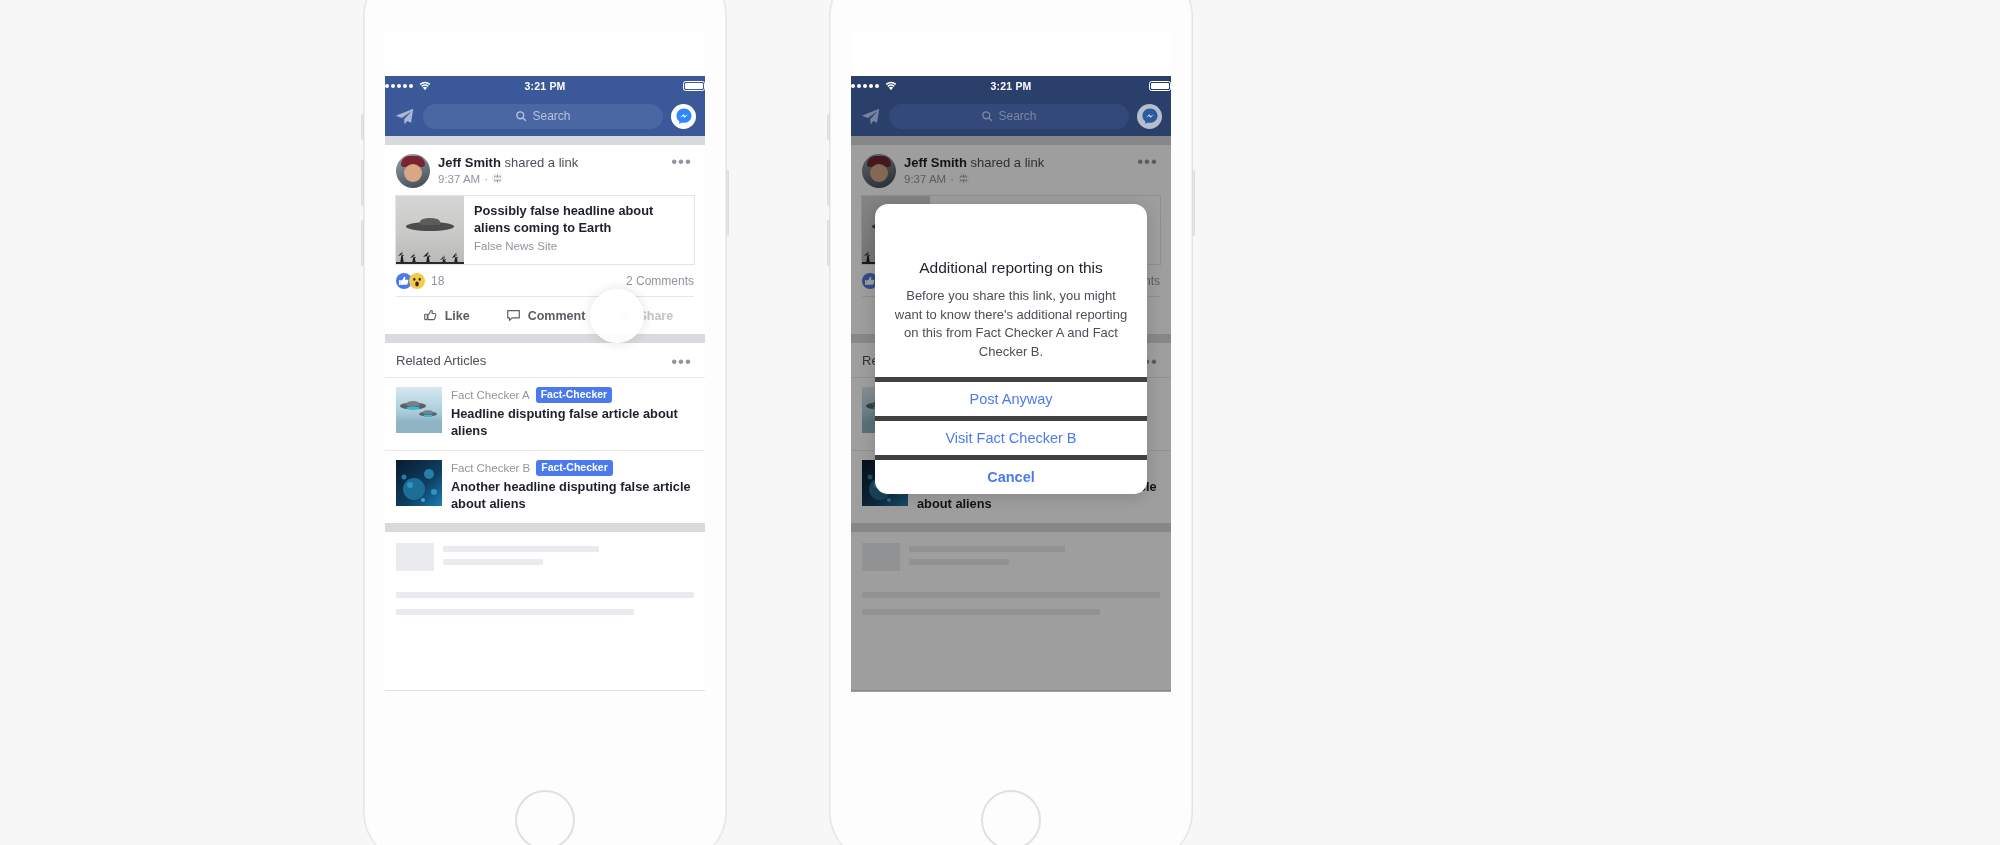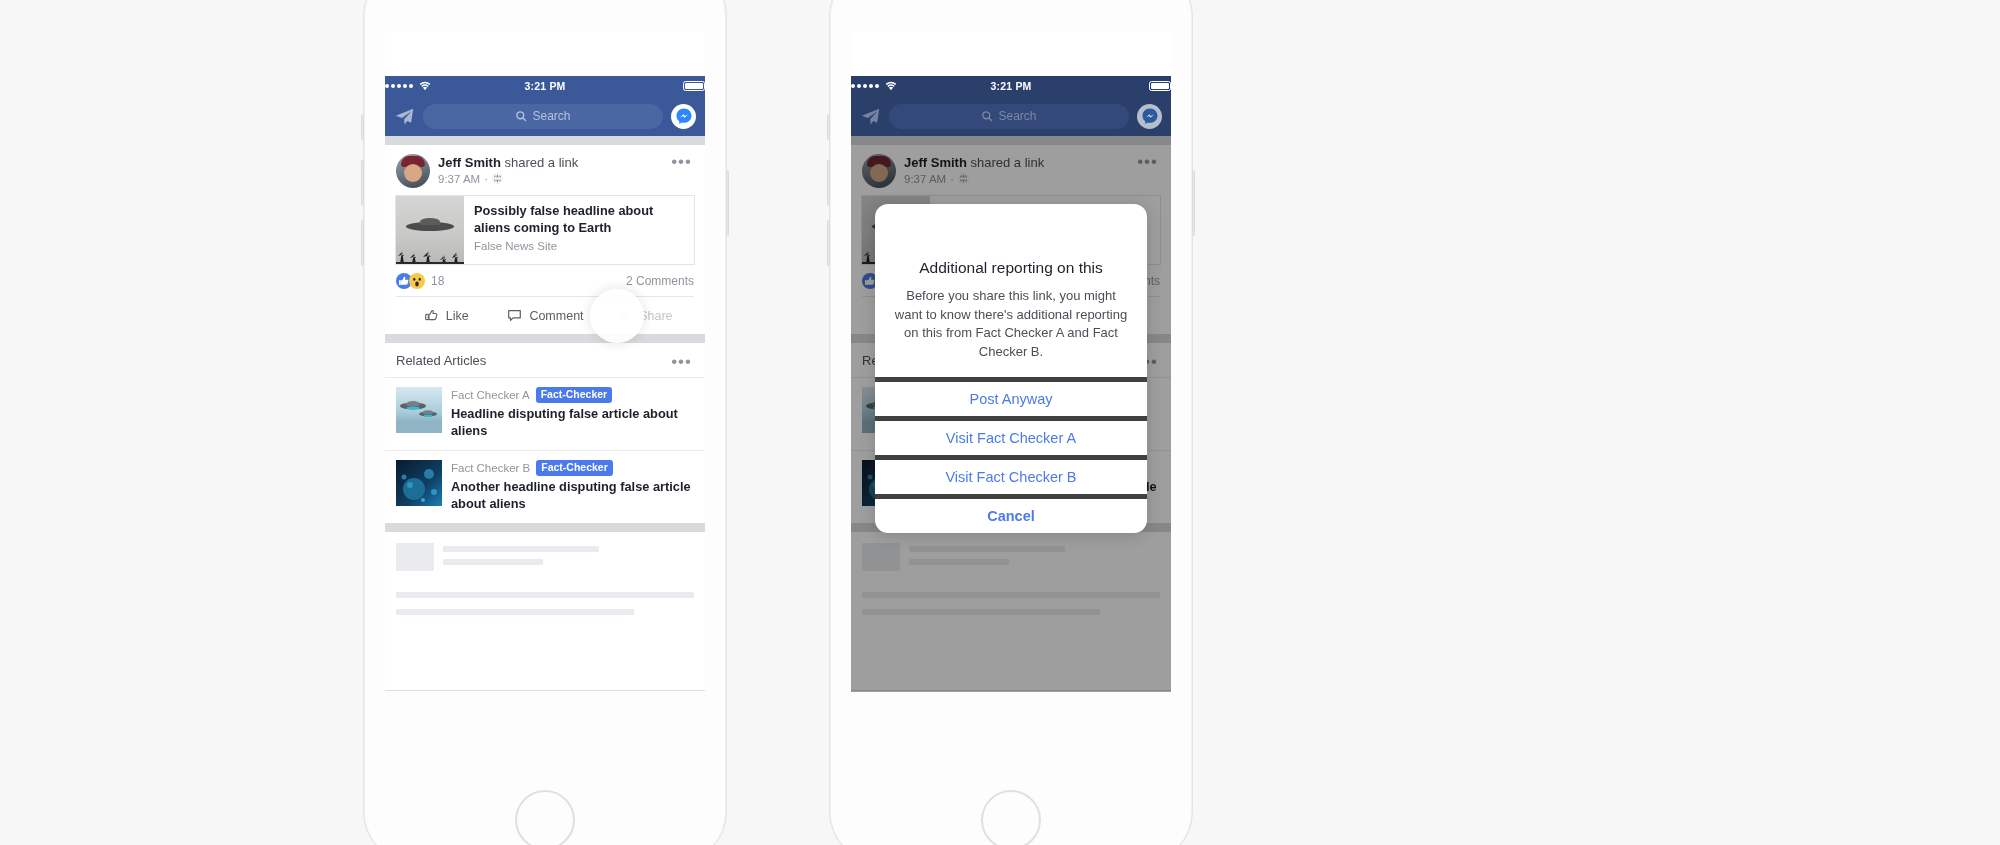--- a/index.html
+++ b/index.html
@@ -142,21 +142,21 @@
   .r-emoji { width: 16px; height: 16px; border-radius: 50%; display: block; }
   .r-like { background: #4a7aec; position: relative; }
   .r-wow  { background: #f7c84a; margin-left: -3px; position: relative; }
   .r-count { font-size: 12px; color: #90949c; margin-left: 6px; }
   .r-comments { margin-left: auto; font-size: 12px; color: #90949c; }
 
   
   .actions { display: flex; align-items: center; border-top: 1px solid #e5e6e9;
              margin: 0 11px; height: 38px; position: relative; }
   .act { flex: 1; display: flex; align-items: center; justify-content: center;
-         gap: 6px; font-size: 12.5px; font-weight: normal; color: #5b5e63; }
+         gap: 6px; font-size: 12.5px; font-weight: bold; color: #5b5e63; }
   .act.dim { color: #c3c5c9; }
   .tap-ring {
     position: absolute; left: 50%; margin-left: 72px; top: 50%;
     transform: translate(-50%,-50%);
     width: 54px; height: 54px; border-radius: 50%;
     background: rgba(255,255,255,.92);
     box-shadow: 0 0 9px 3px rgba(0,0,0,.07);
   }
 
   
@@ -737,21 +737,20 @@
           </svg>
         </div>
       </div>
 
       <div class="modal">
         <div class="modal-head">
           <div class="modal-title">Additional reporting on this</div>
           <div class="modal-body">Before you share this link, you might want to know there's additional reporting on this from Fact Checker A and Fact Checker B.</div>
         </div>
         <div class="modal-btn">Post Anyway</div>
-        <div class="modal-btn">Visit Fact Checker A</div>
         <div class="modal-btn">Visit Fact Checker B</div>
         <div class="modal-btn strong">Cancel</div>
       </div>
 
      </div>
     </div>
   </div>
 
 </div>
 

